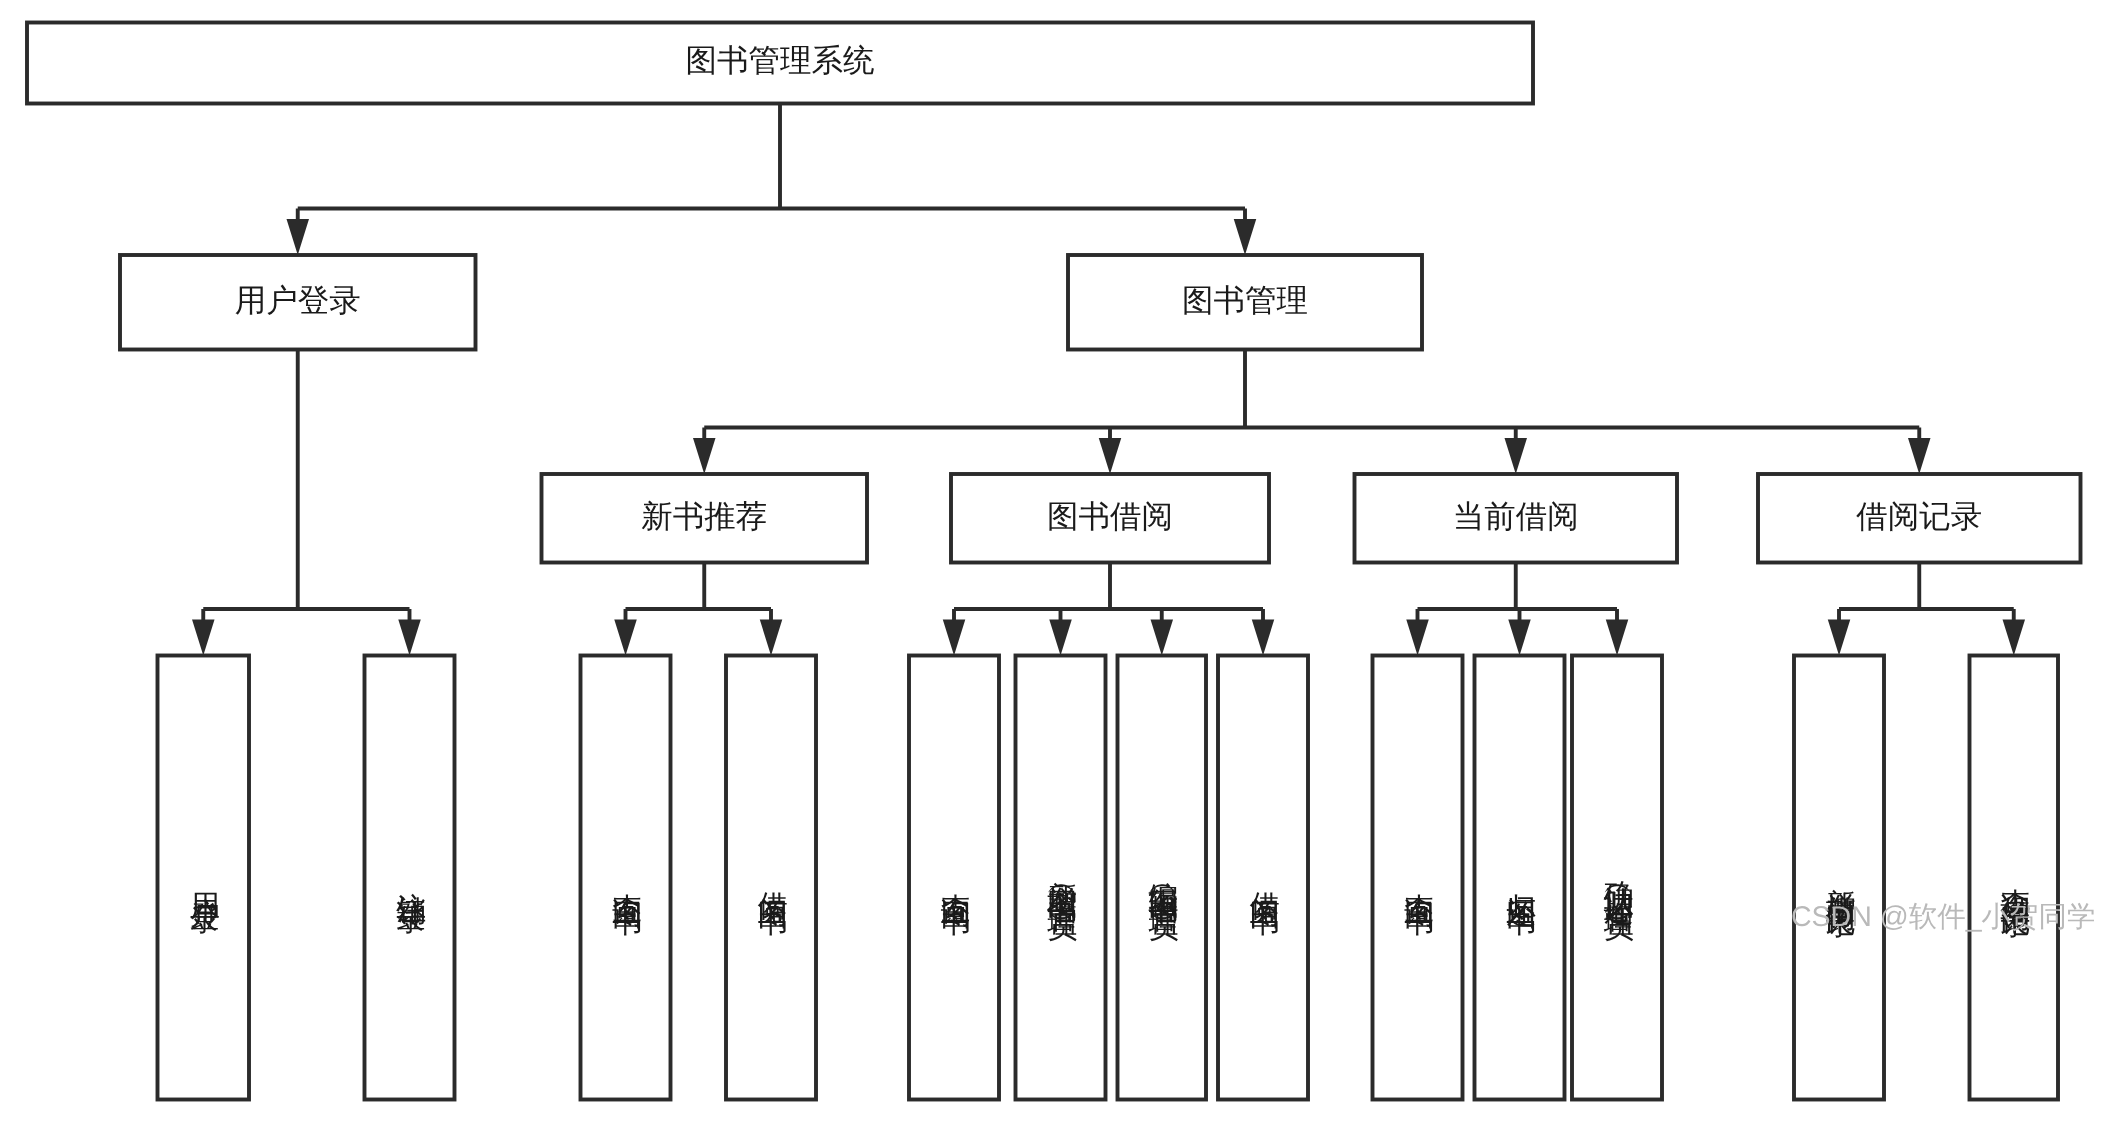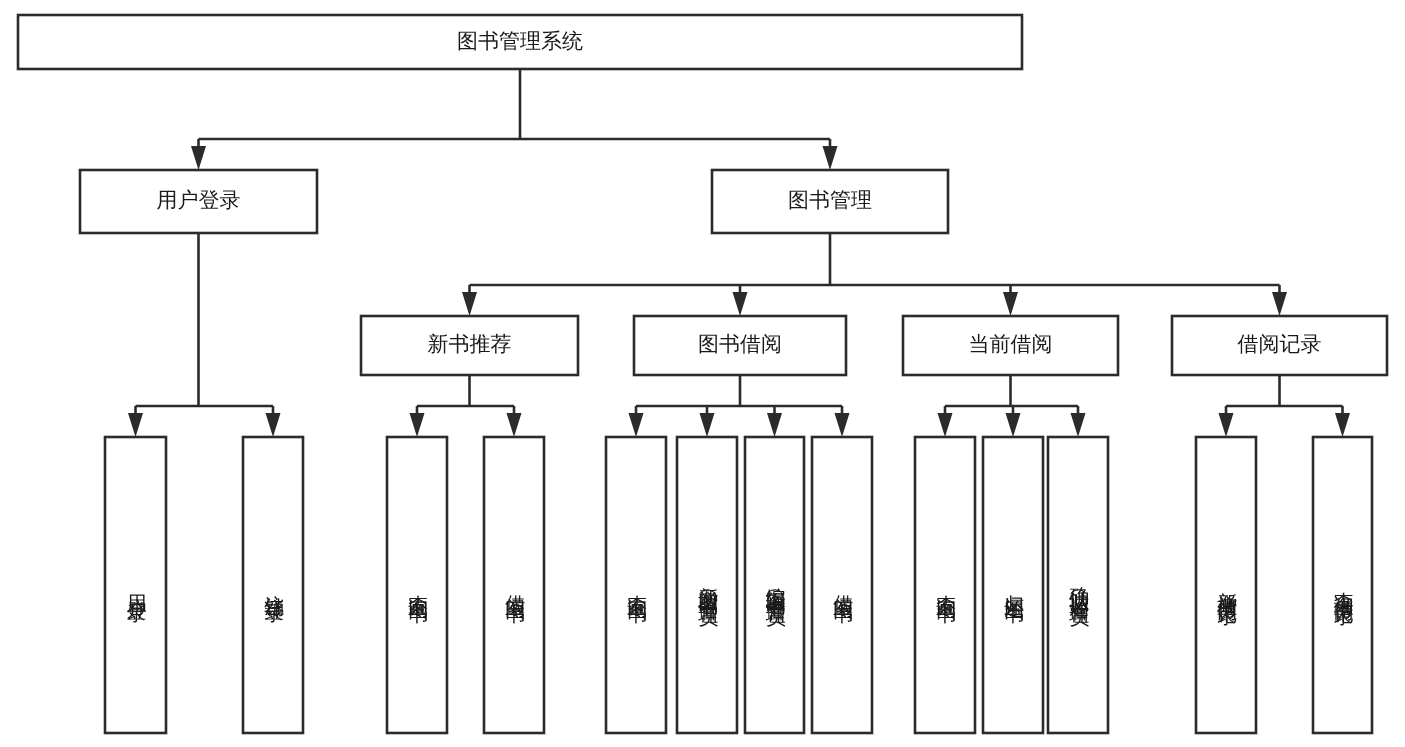--- a/index.html
+++ b/index.html
@@ -205,14 +205,15 @@
           <rect x="1196" y="437" width="60" height="296" class="node-box"></rect>
           <text x="1226" y="585" class="node-label-v">新增借阅记录</text>
         </g>
         <g>
           <rect x="1313" y="437" width="59" height="296" class="node-box"></rect>
           <text x="1342.5" y="585" class="node-label-v">查询借阅记录</text>
         </g>
       </g>
   </svg>
 
+  <div class="watermark-text">CSDN @软件_小贺同学</div>
 
 </div>
 
 </body></html>

